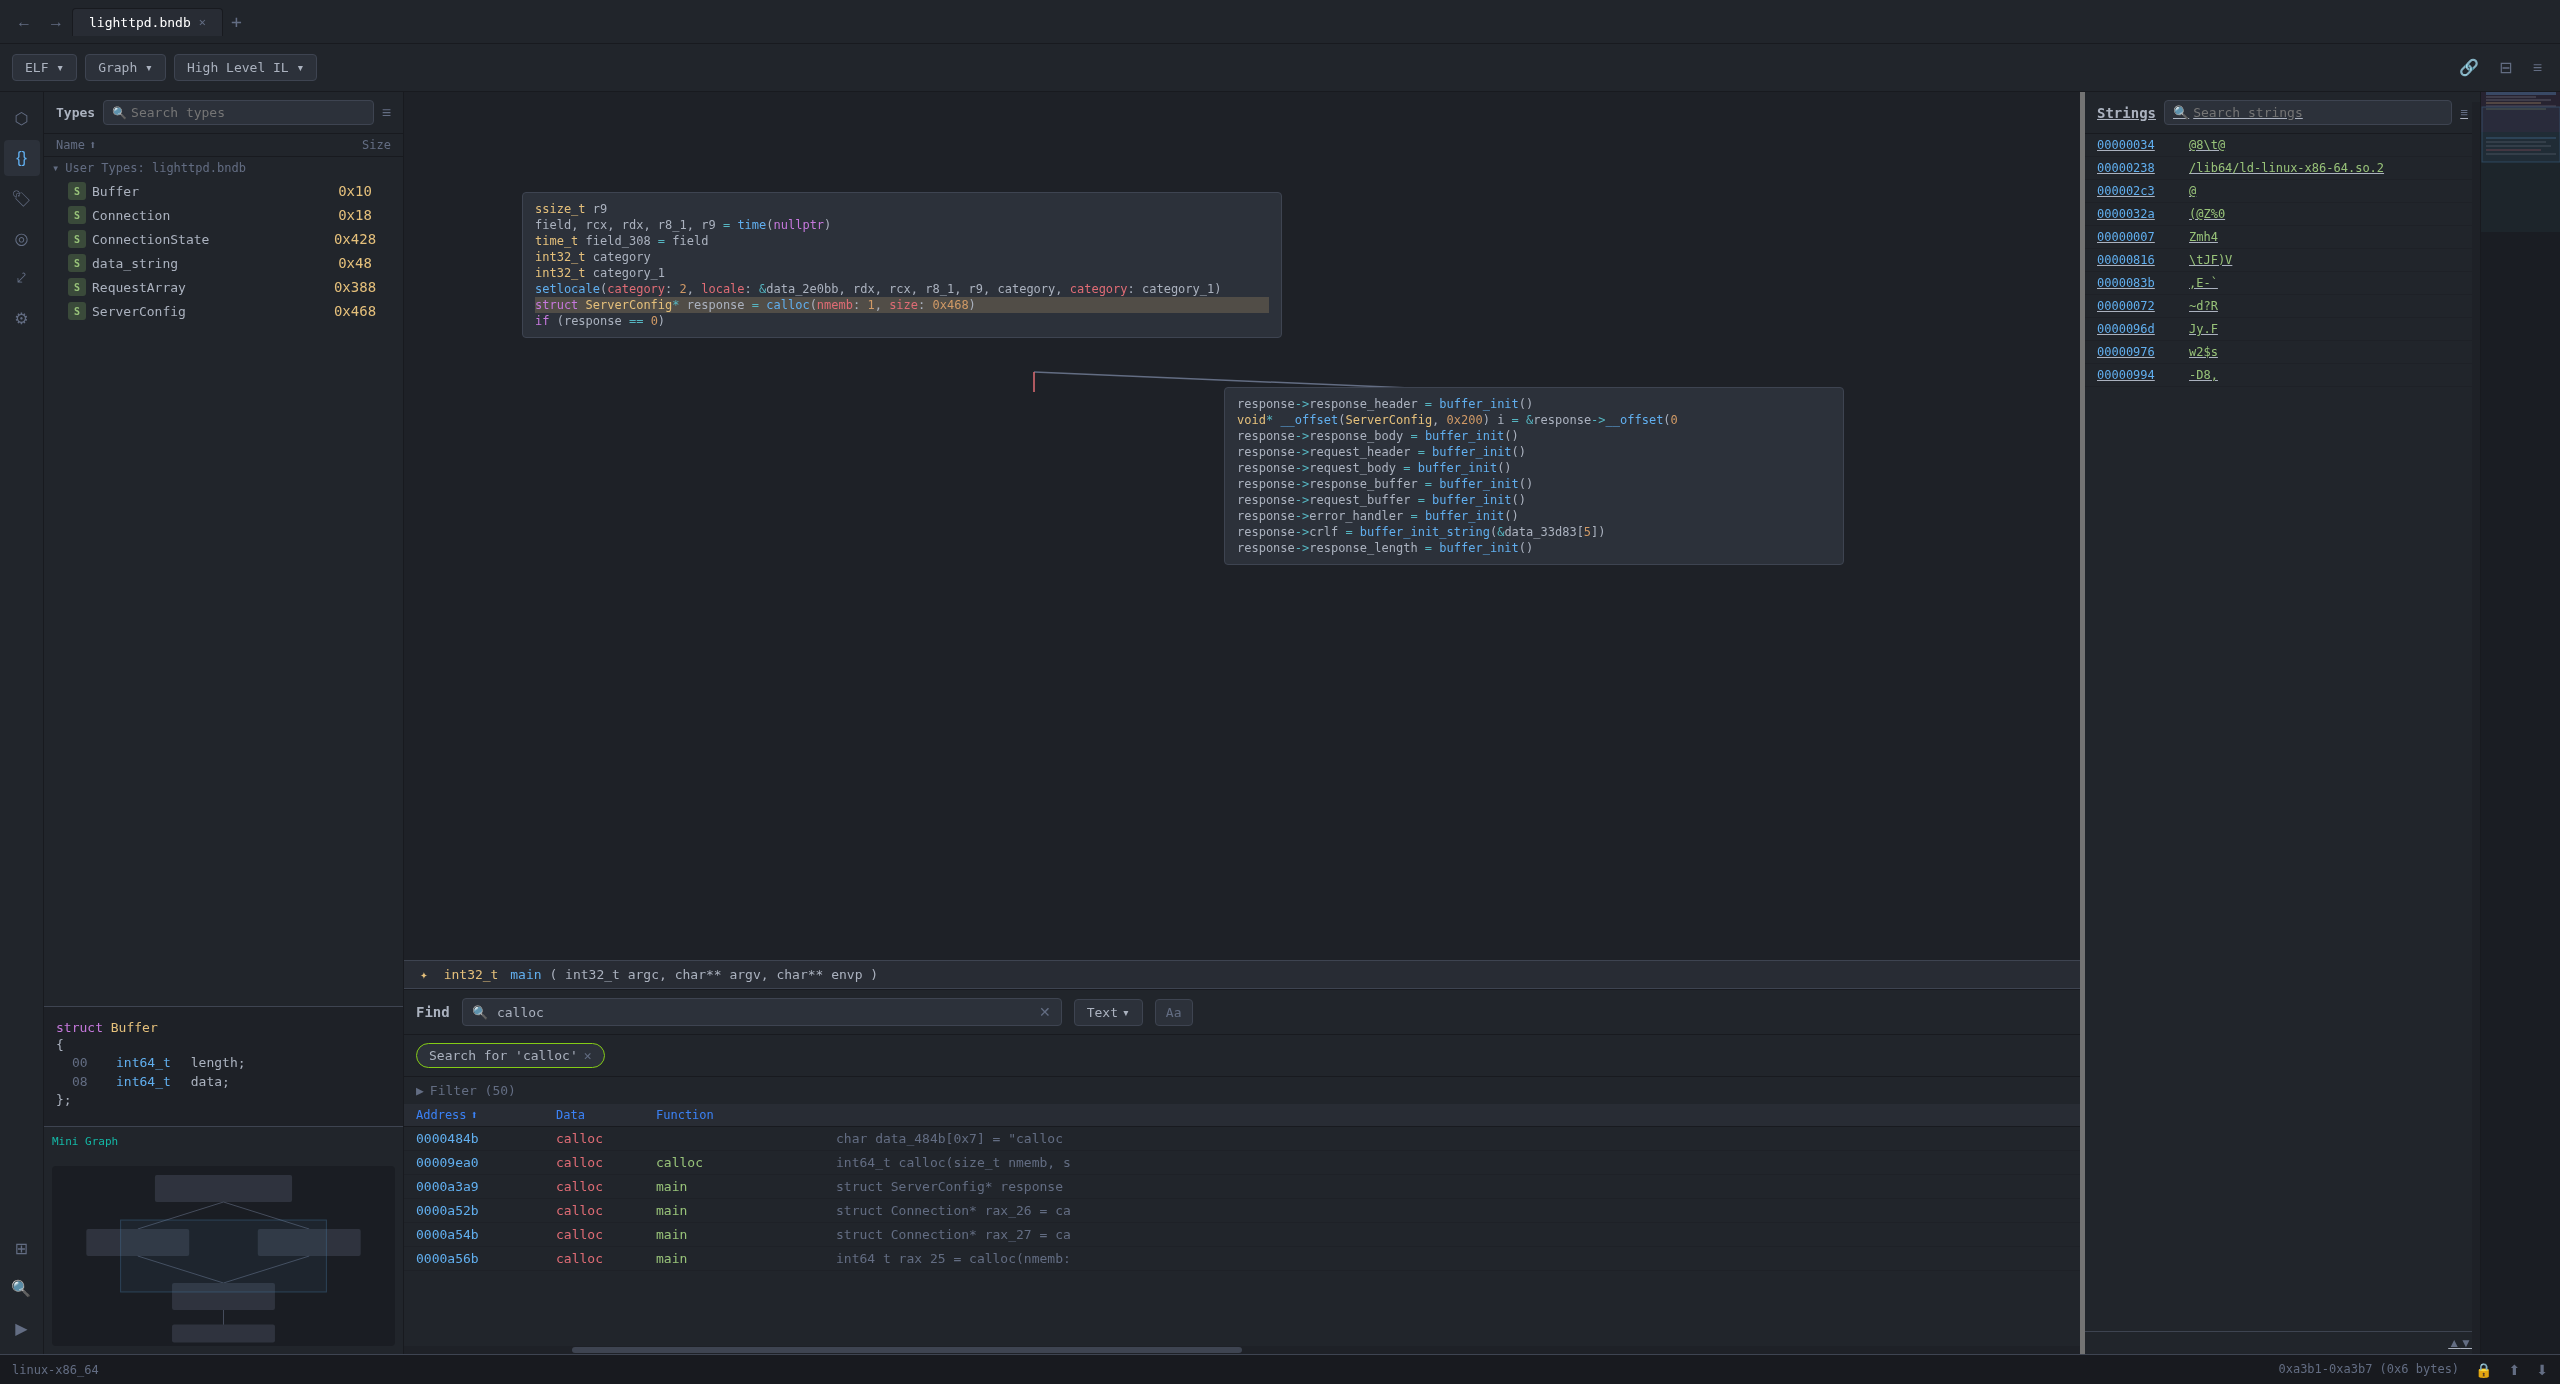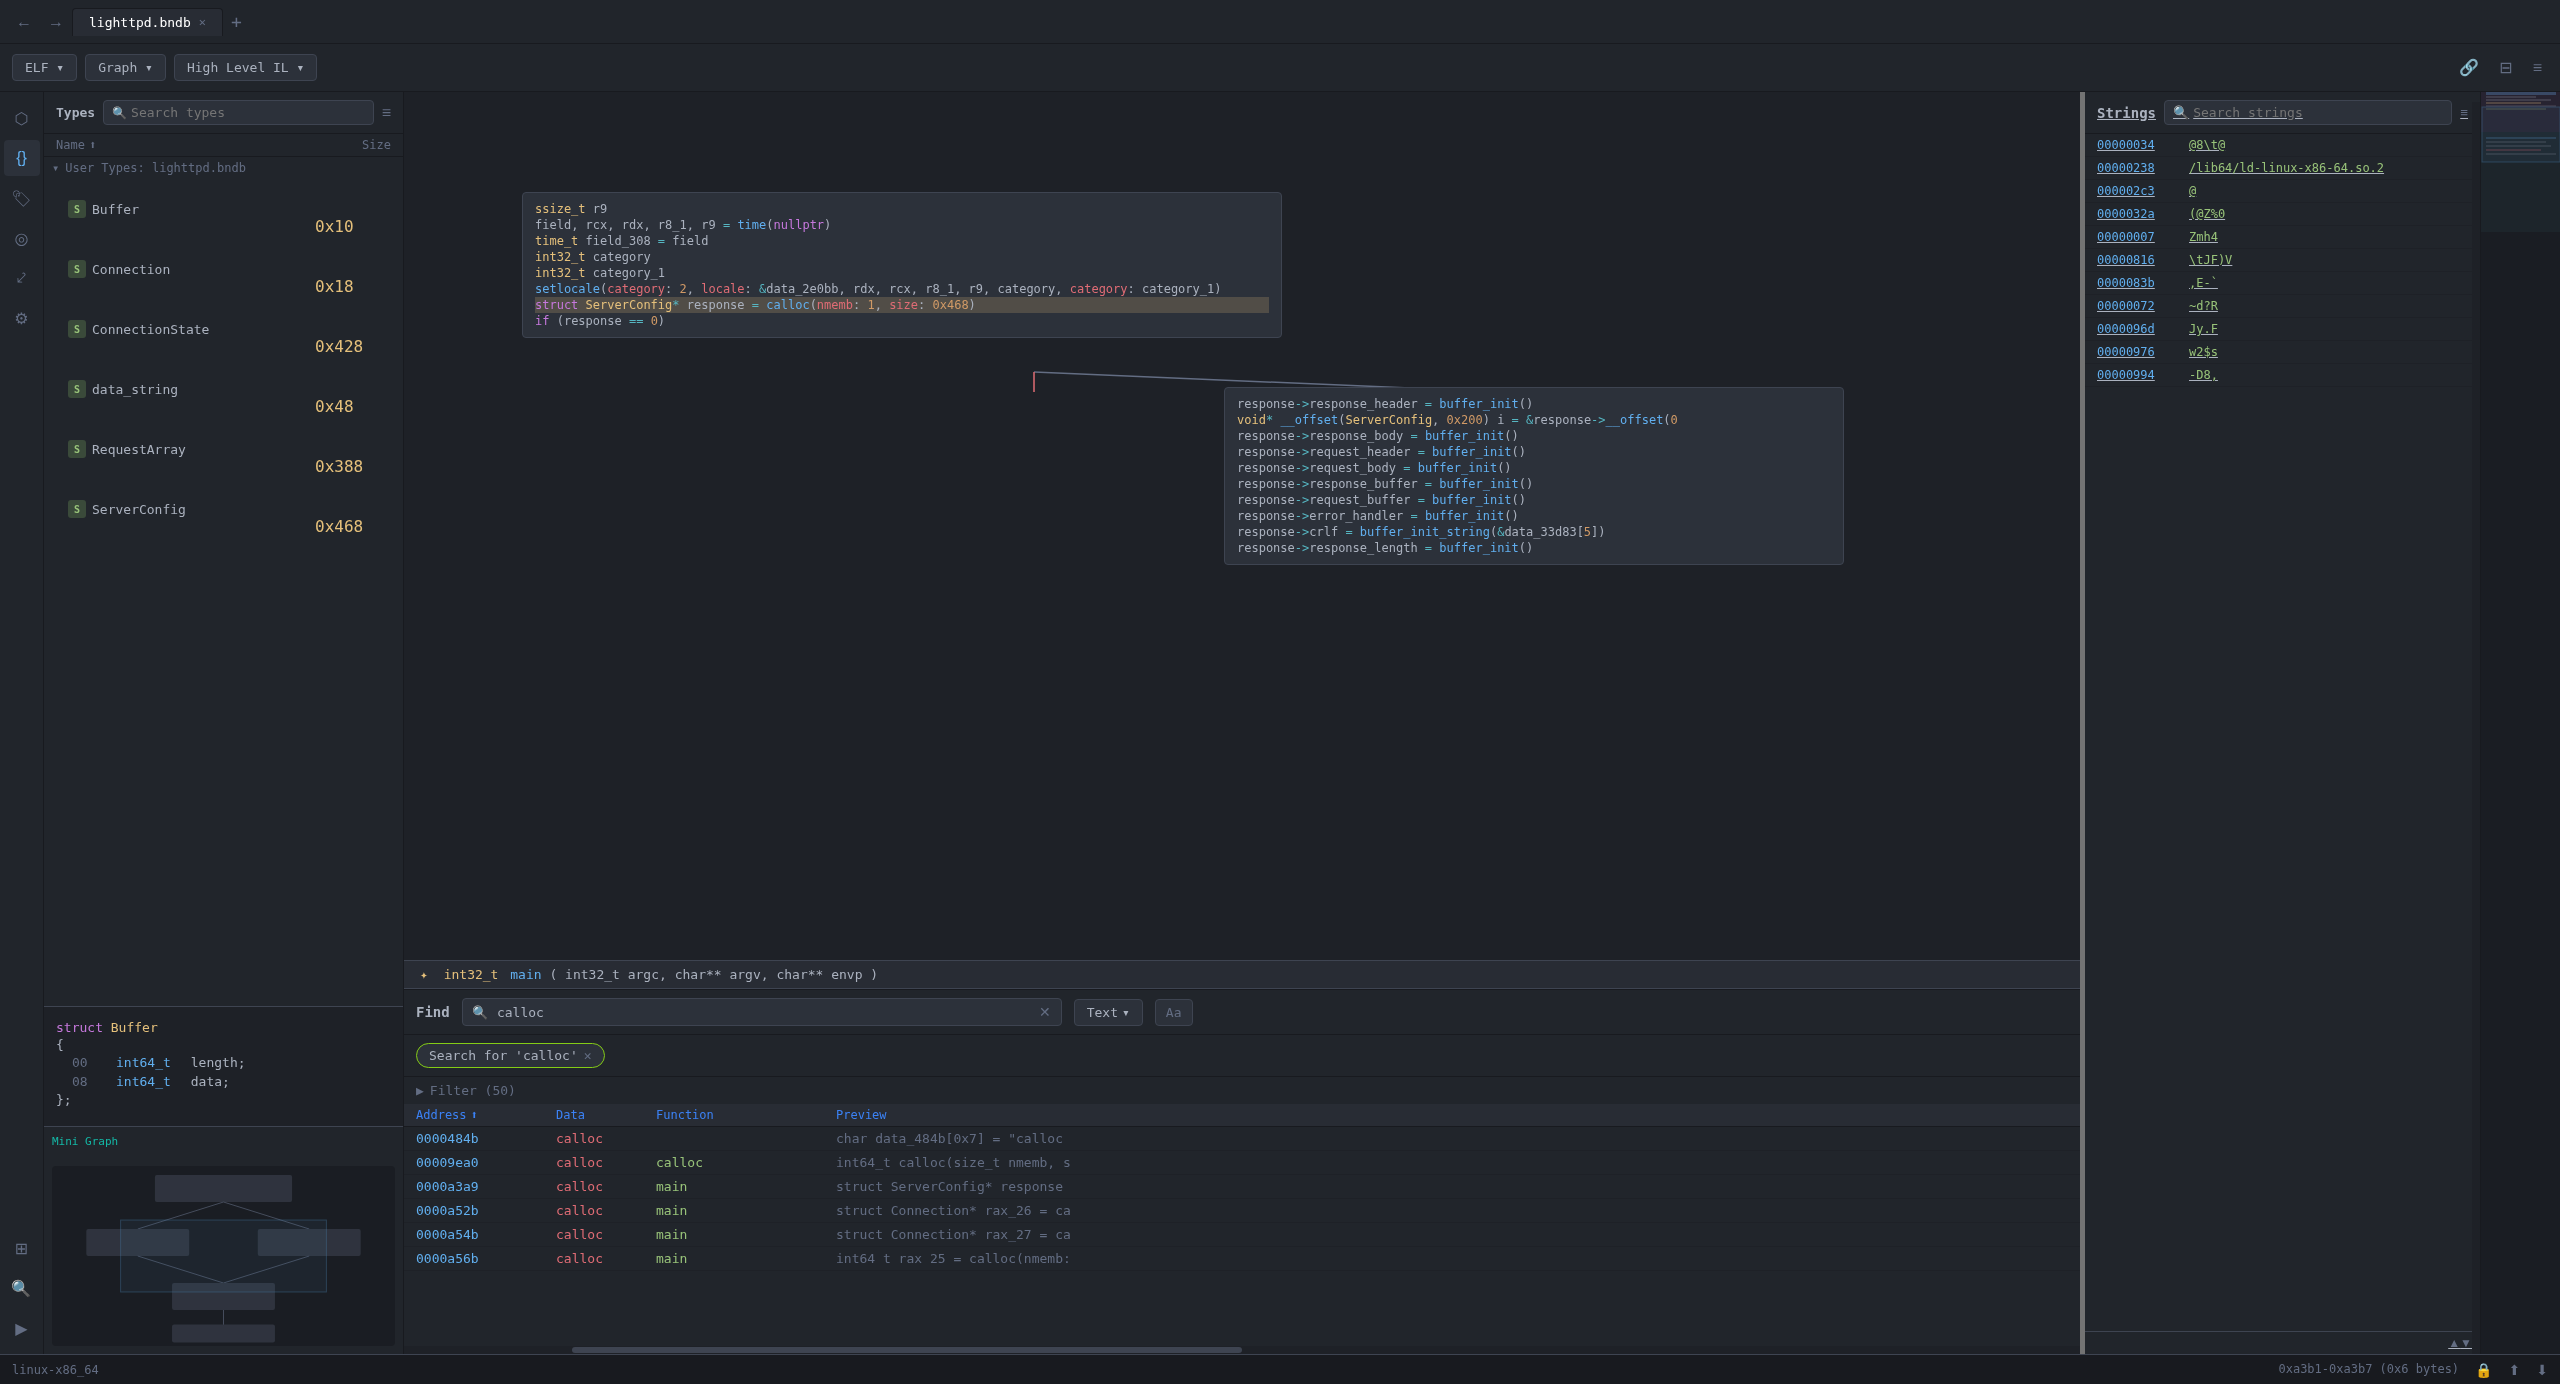--- a/index.html
+++ b/index.html
@@ -214,21 +214,21 @@
       border-radius: 3px;
       display: flex;
       align-items: center;
       justify-content: center;
       font-size: 10px;
       font-weight: bold;
       flex-shrink: 0;
     }
     .badge-s { background: #3a4a3a; color: #98c379; }
     .type-name { flex: 1; color: #abb2bf; }
-    .type-size { width: 80px; text-align: left; color: #e5c07b; font-size: 16px; margin-top: 35px; }
+    .type-size { width: 80px; text-align: center; color: #e5c07b; font-size: 14px; }
 
     
     .struct-preview {
       border-top: 1px solid #3e4451;
       padding: 12px;
       font-size: 13px;
       color: #abb2bf;
       background: #1e2127;
       min-height: 120px;
     }
@@ -799,21 +799,20 @@
         <span>▶</span>
         <span>Filter (50)</span>
       </div>
       <div class="results-table-header">
         <div class="col-header">
           <span>Address</span>
           <span>⬆</span>
         </div>
         <div>Data</div>
         <div>Function</div>
-        <div>Preview</div>
       </div>
       <div class="results-list">
         <div class="result-row">
           <span class="result-addr">0000484b</span>
           <span class="result-data">calloc</span>
           <span class="result-fn"></span>
           <span class="result-preview">char data_484b[0x7] = "calloc</span>
         </div>
         <div class="result-row">
           <span class="result-addr">00009ea0</span>

